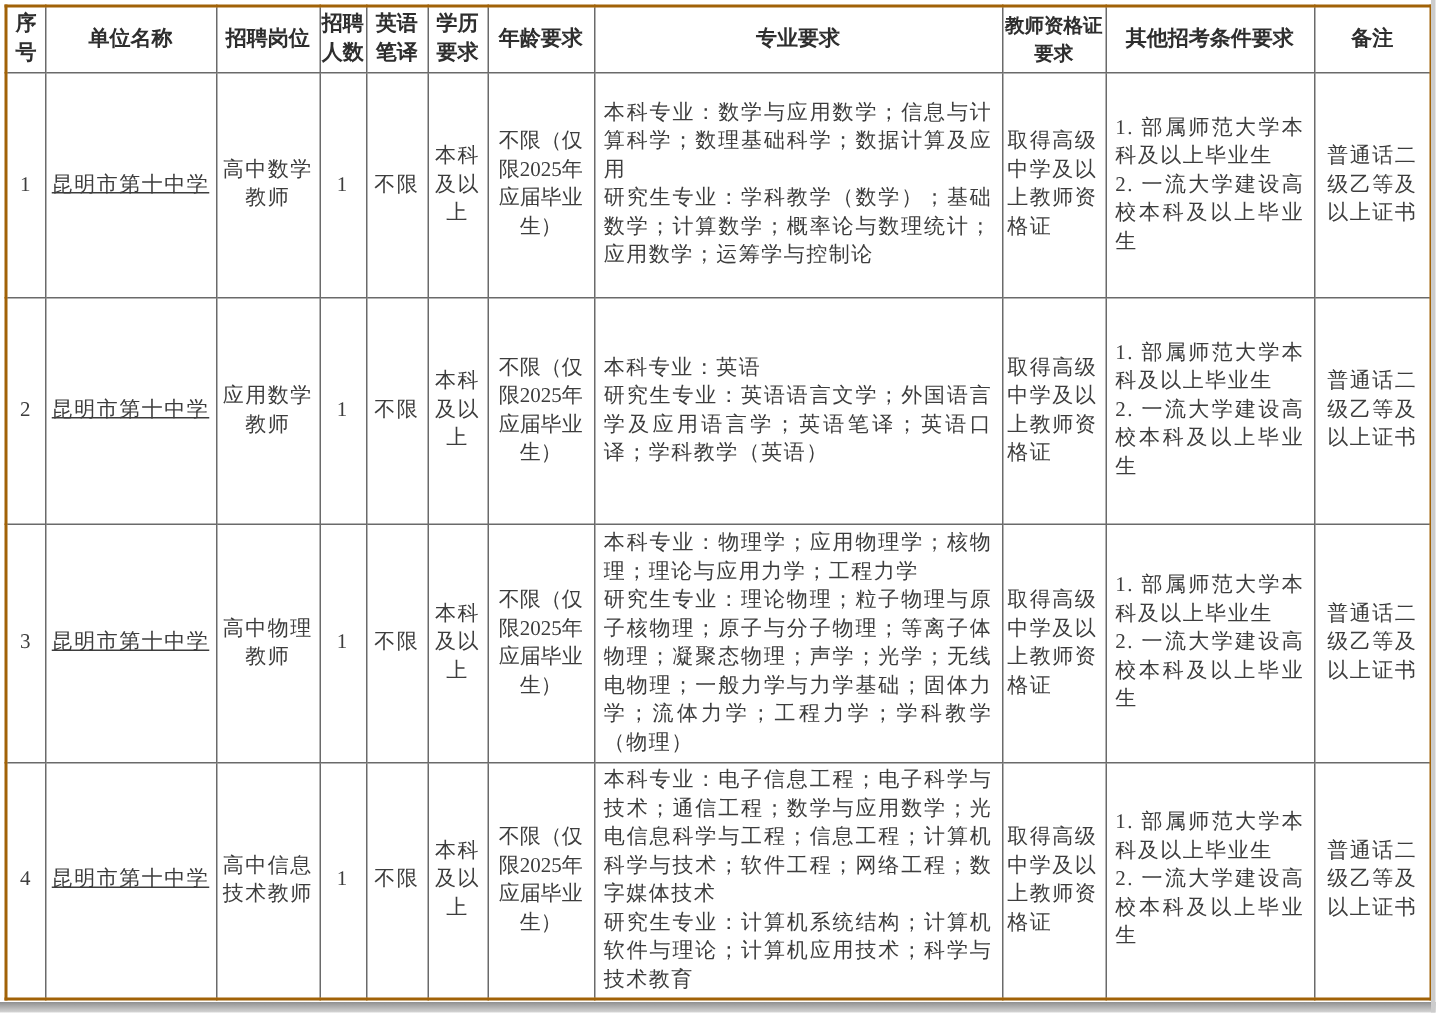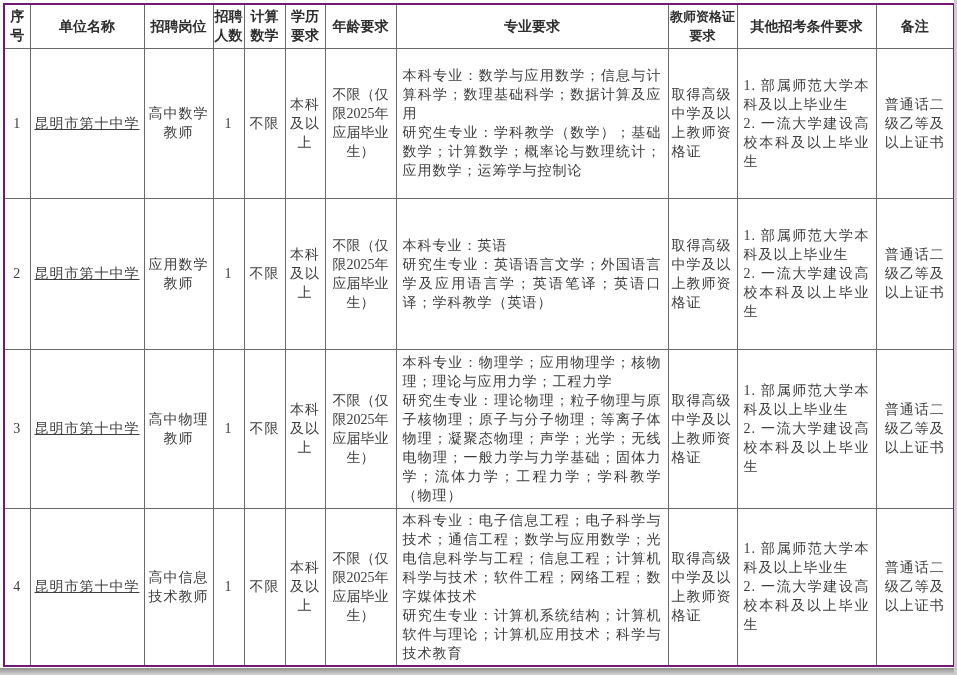--- a/index.html
+++ b/index.html
@@ -5,21 +5,21 @@
   html,body { margin:0; padding:0; }
   body {
     width:957px; height:675px; position:relative; overflow:hidden;
     background:#ffffff;
     font-family:"Liberation Serif","DejaVu Serif",serif;
     color:#3d3d3d;
   }
   .sheet { position:absolute; left:3px; top:3px; }
   table.grid {
     border-collapse:collapse; table-layout:fixed; width:950px;
-    border:2px solid #701a75;
+    border:2px solid #a16207;
   }
   .grid th, .grid td {
     border:1px solid #6a6a6a;
     font-size:14px; letter-spacing:1px; line-height:19px;
     vertical-align:middle; text-align:center;
     padding:2px 3px; overflow:hidden;
     word-break:normal;
   }
   .grid th {
     font-weight:bold; color:#2e2e2e; letter-spacing:0; padding:2px 0;
@@ -63,21 +63,21 @@
         <col style="width:69px">
       <col style="width:139px">
         <col style="width:78px">
     </colgroup>
     <thead>
       <tr class="hdr">
         <th>序号</th>
         <th>单位名称</th>
         <th>招聘岗位</th>
         <th>招聘人数</th>
-        <th>计算数学</th>
+        <th>英语笔译</th>
         <th>学历要求</th>
         <th>年龄要求</th>
         <th>专业要求</th>
         <th class="th-small">教师资格证
 要求</th>
         <th>其他招考条件要求</th>
         <th>备注</th>
       </tr>
     </thead>
     <tbody>

